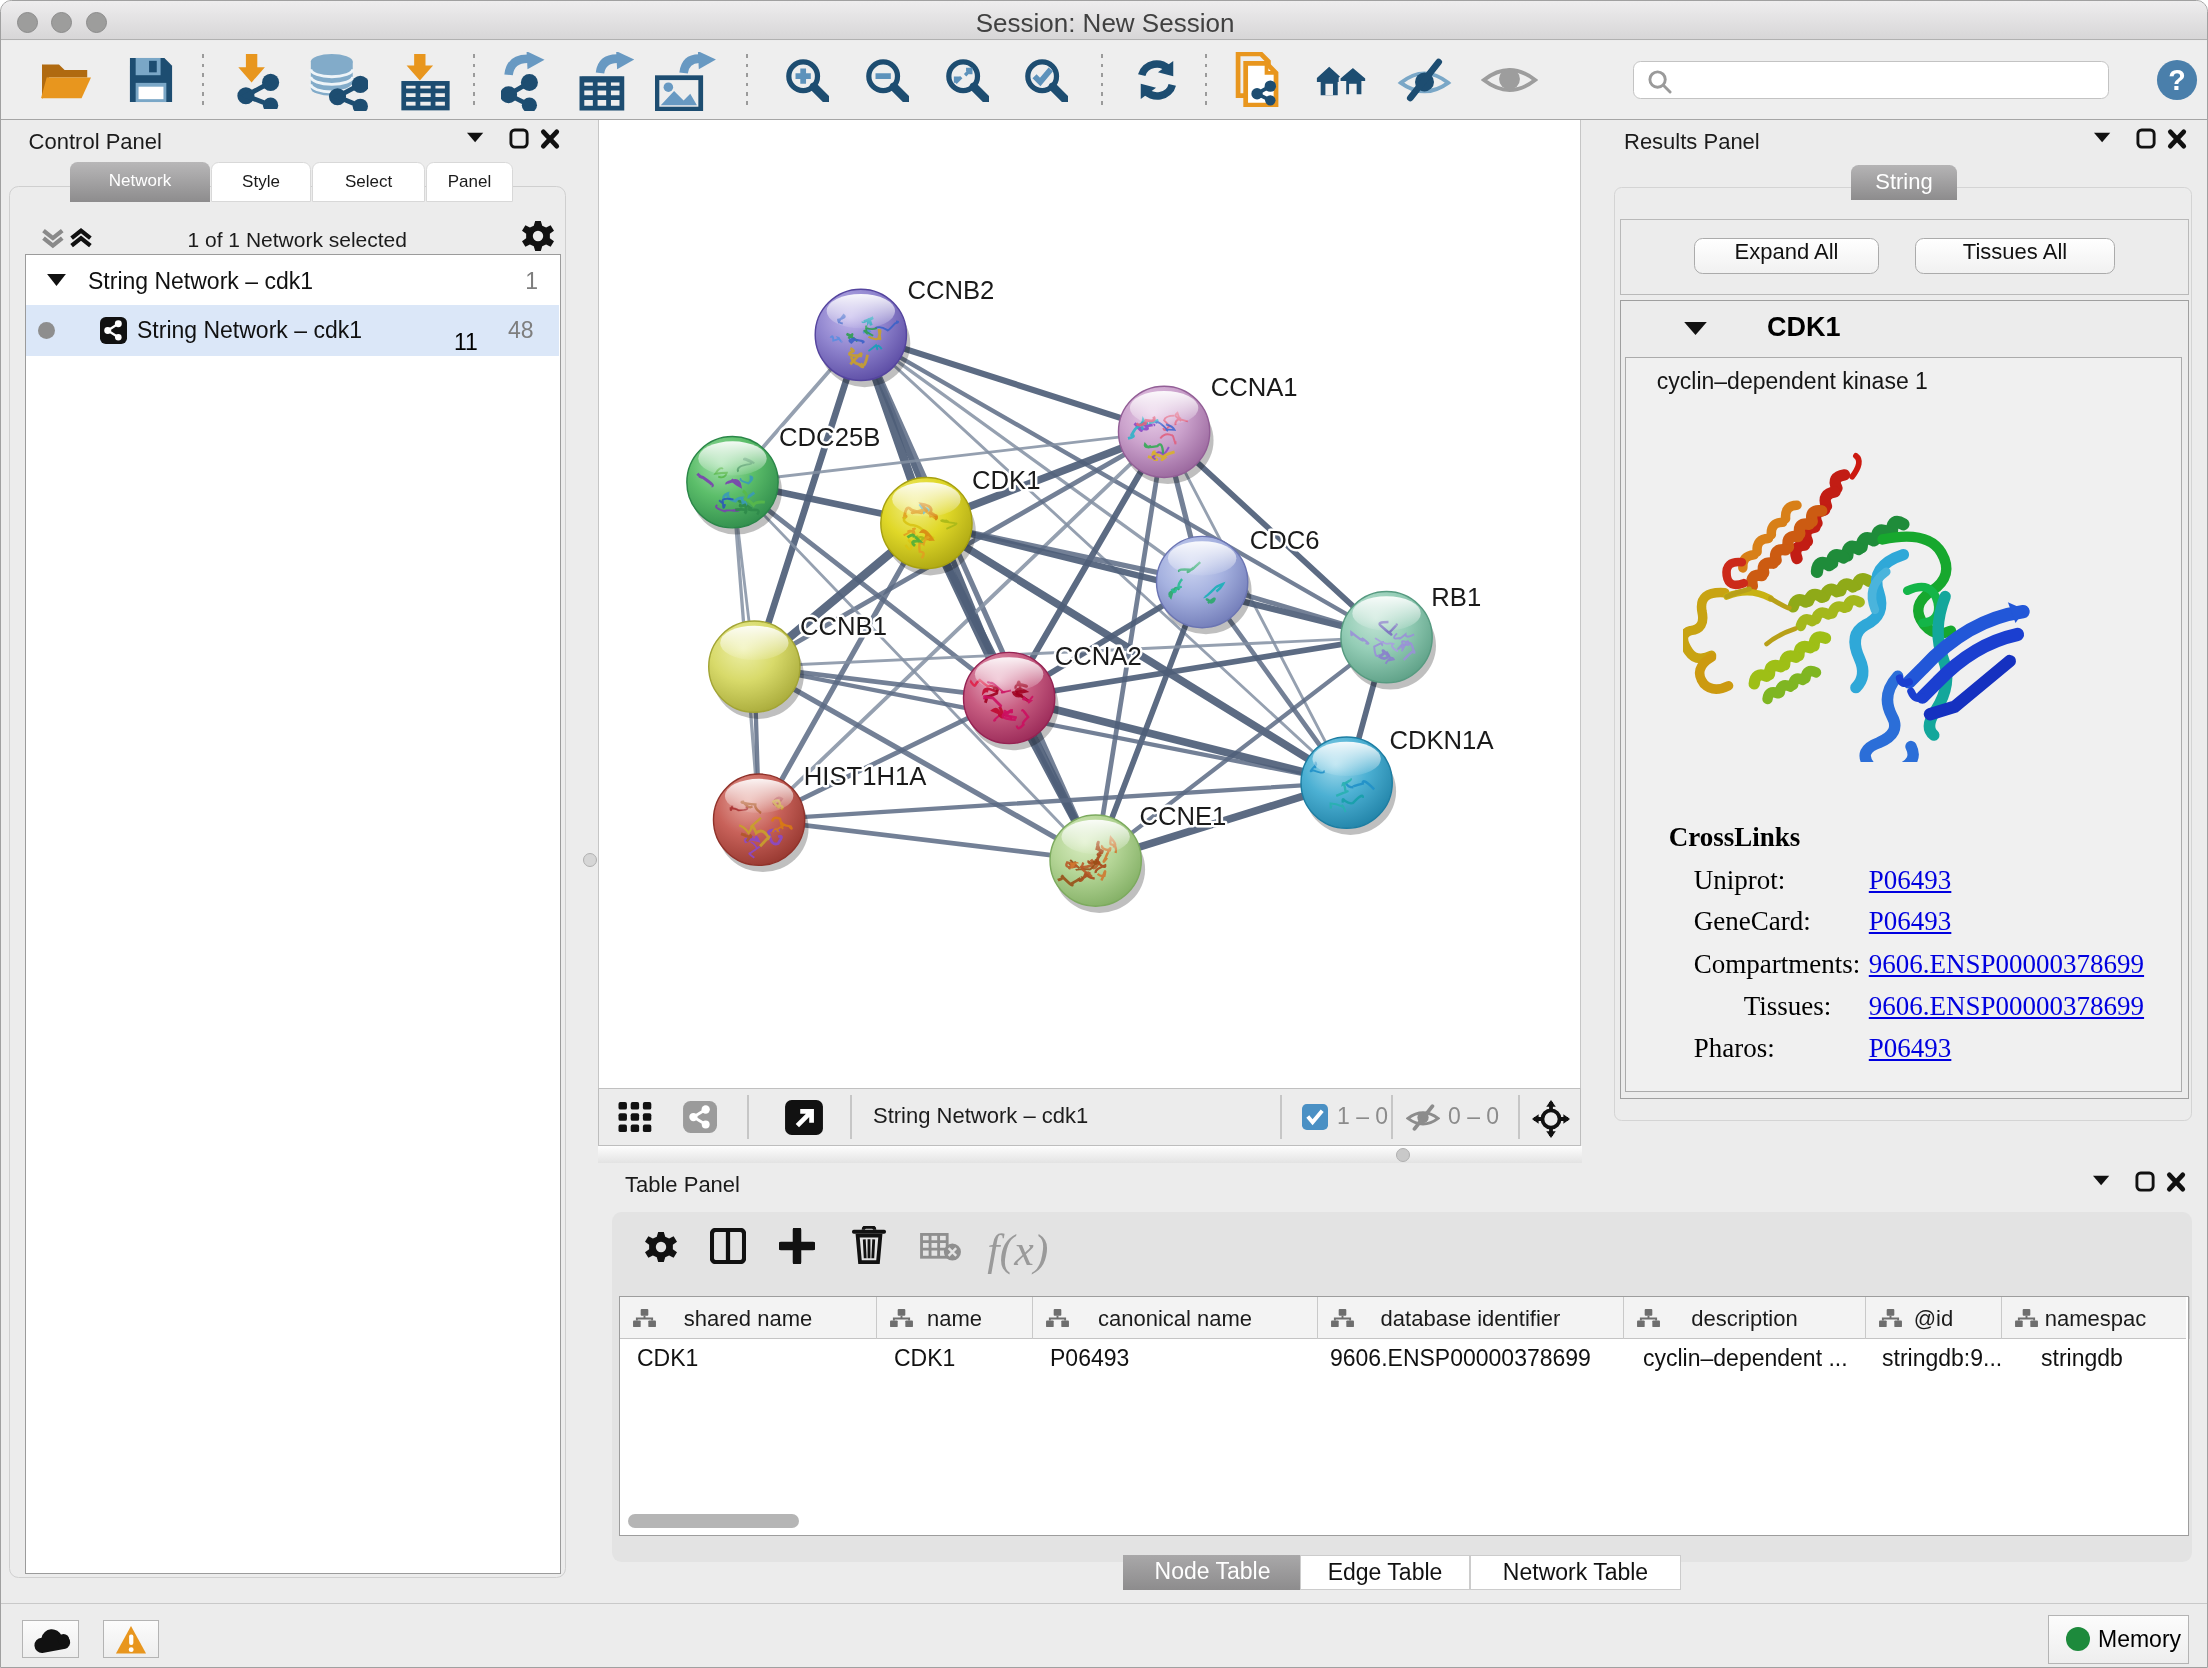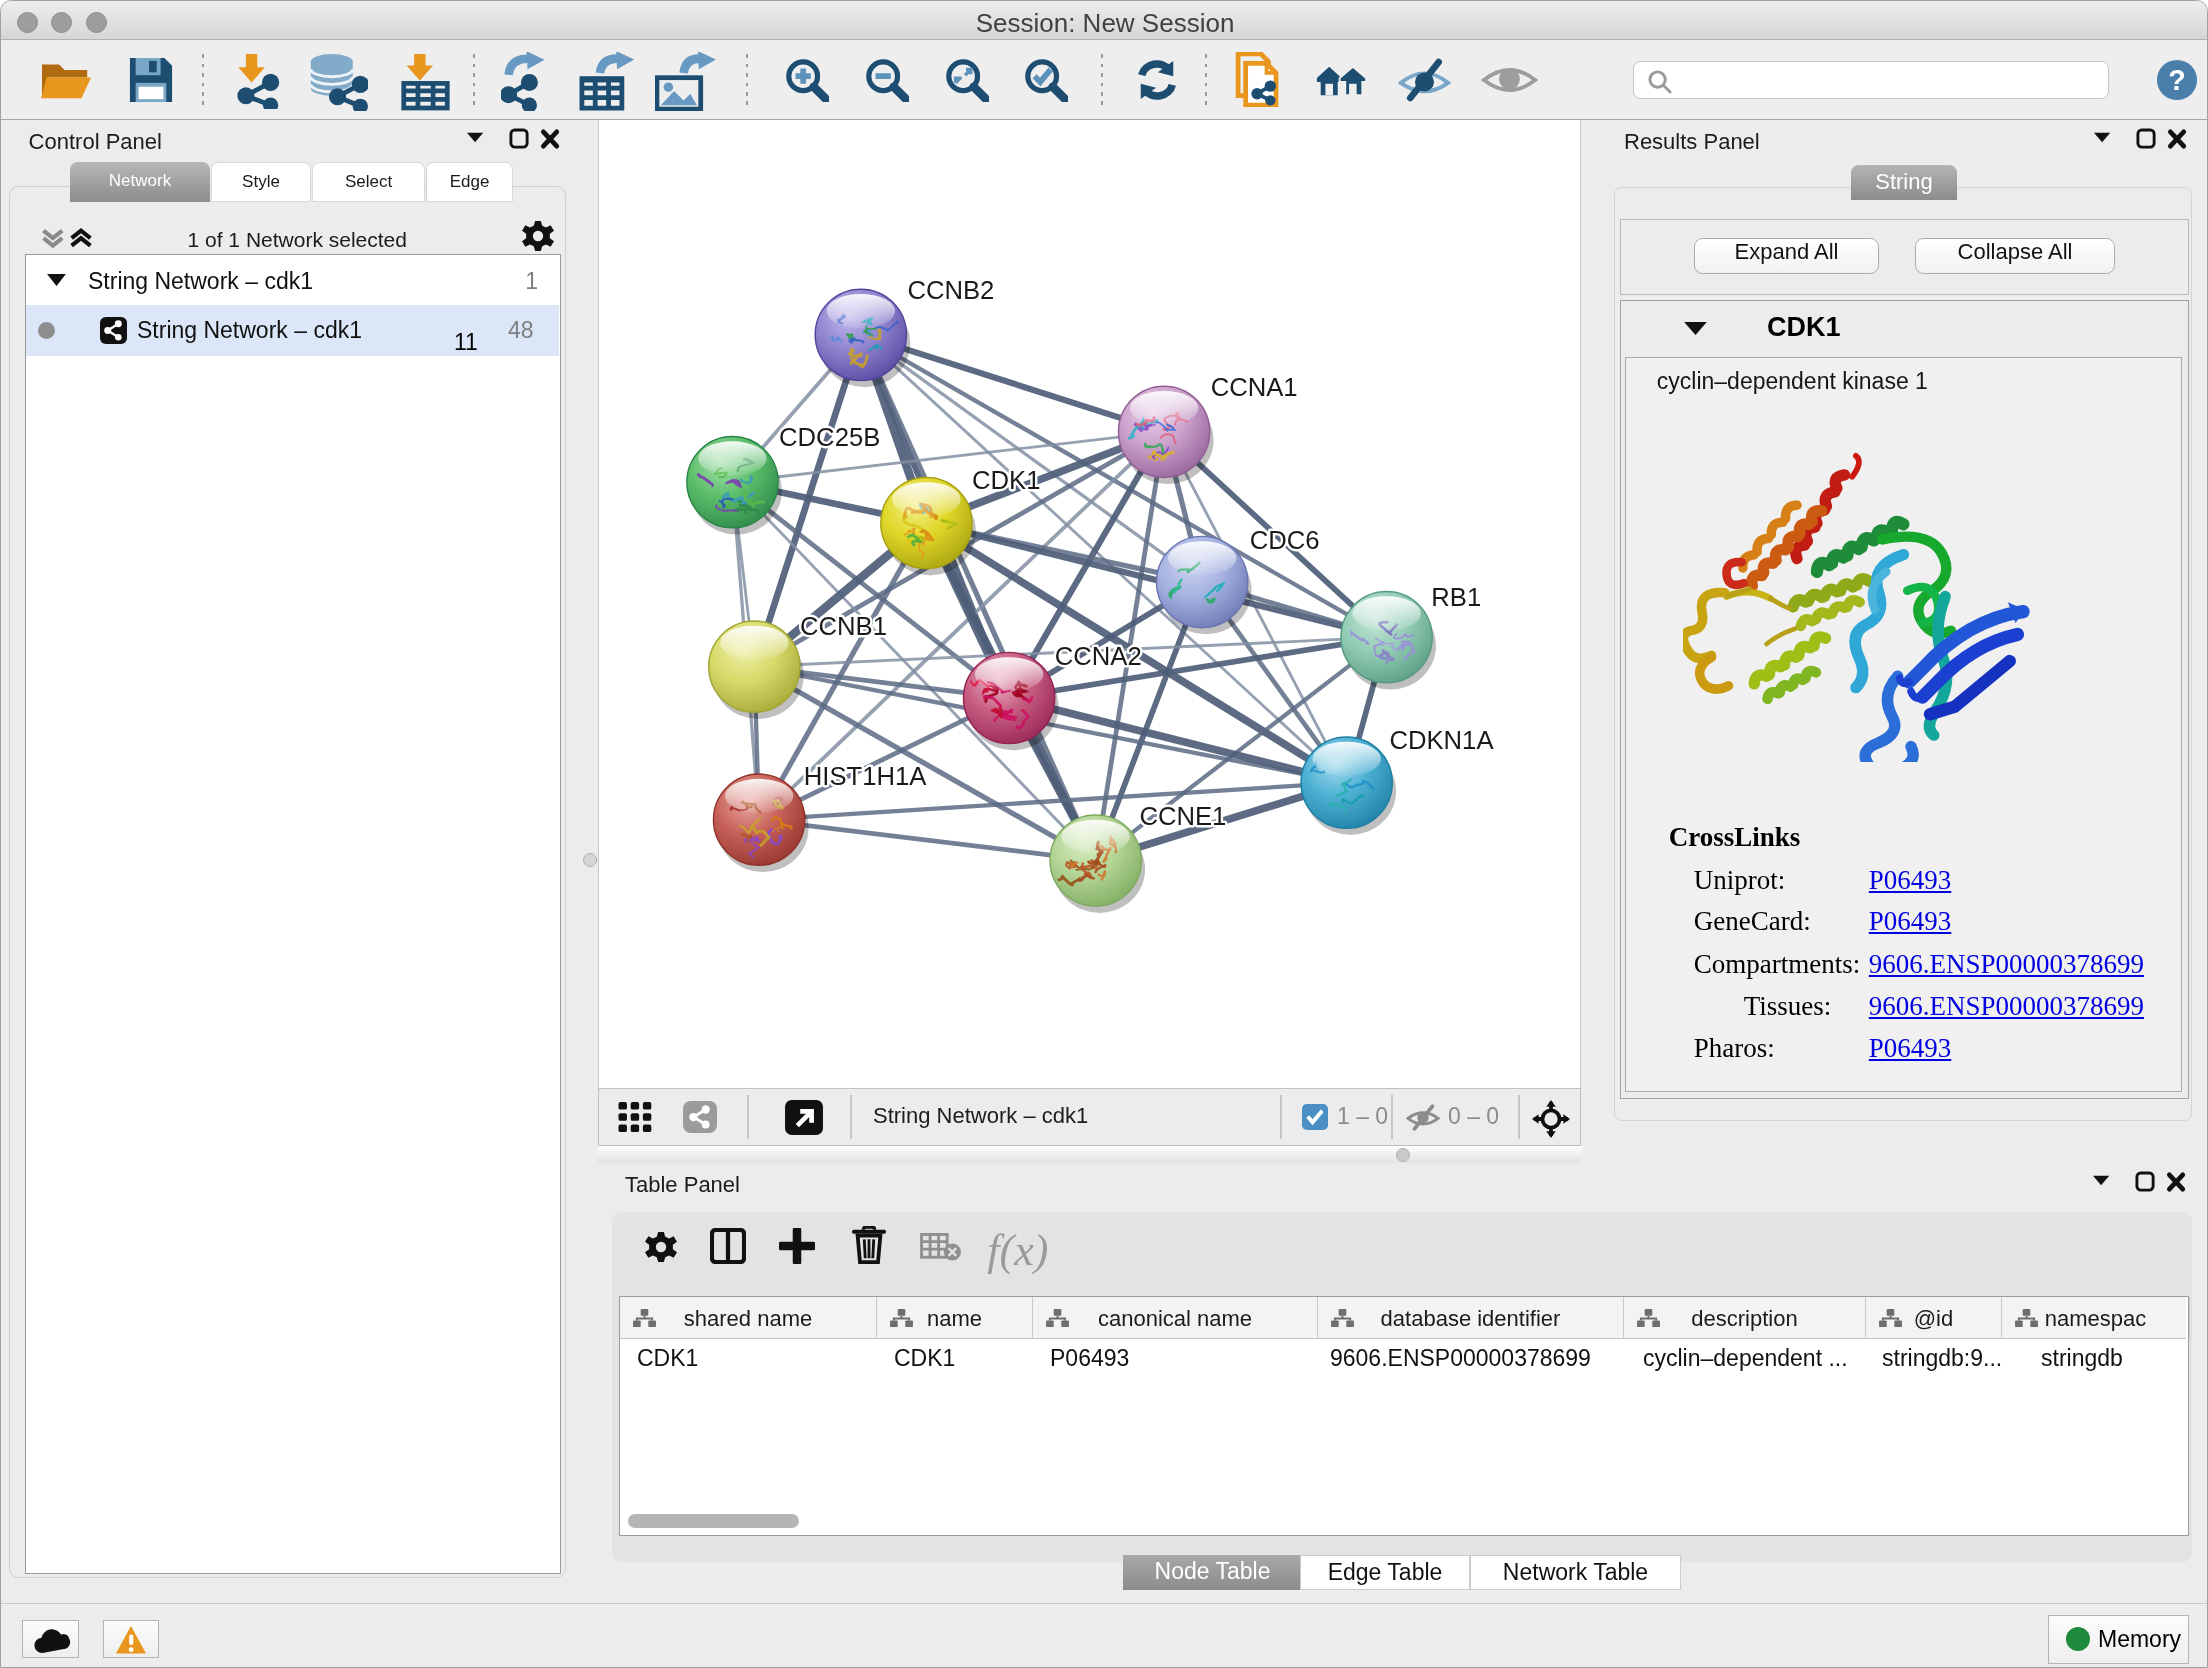--- a/index.html
+++ b/index.html
@@ -198,21 +198,21 @@
 <svg style="position:absolute;left:466px;top:7.6px;" width="105" height="23" viewBox="0 0 110 24">
 <path d="M0 5 L17 5 L8.5 15 Z" fill="#111111"></path>
 <rect x="46" y="2" width="17" height="18" rx="4" fill="none" stroke="#111111" stroke-width="3"></rect>
 <path d="M80 4 L94 19 M94 4 L80 19" stroke="#111111" stroke-width="5" stroke-linecap="round"></path>
 </svg>
       </div>
     <div id="cp-round"></div>
     <div class="tab tabsel" style="left:69px; width:140px;">Network</div>
     <div class="tab" style="left:210px; width:100px;">Style</div>
     <div class="tab" style="left:311px; width:113px;">Select</div>
-    <div class="tab" style="left:425px; width:87px;">Edge</div>
+    <div class="tab" style="left:425px; width:87px;">Panel</div>
     <div id="cp-sub">
 
 <svg style="position:absolute;left:29.5px;top:12.4px;" width="67" height="30" viewBox="0 0 70 32">
 <g fill="none" stroke="#8a8a8a" stroke-width="4.5">
             <path d="M3 6 L13 14 L23 6 M3 14 L13 22 L23 14"></path>
           </g>
 <g fill="none" stroke="#111111" stroke-width="4.5">
             <path d="M33 14 L43 6 L53 14 M33 22 L43 14 L53 22"></path>
           </g>
 </svg>
@@ -635,21 +635,21 @@
 <svg style="position:absolute;left:512px;top:7.6px;" width="105" height="23" viewBox="0 0 110 24">
 <path d="M0 5 L17 5 L8.5 15 Z" fill="#111111"></path>
 <rect x="46" y="2" width="17" height="18" rx="4" fill="none" stroke="#111111" stroke-width="3"></rect>
 <path d="M80 4 L94 19 M94 4 L80 19" stroke="#111111" stroke-width="5" stroke-linecap="round"></path>
 </svg>
       </div>
     <div id="rp-round"></div>
     <div id="stringtab">String</div>
     <div id="rp-box1" style="position:absolute;left:38px;top:99px;width:569px;height:76px;border:1.9px solid #b9b9b9;background:#ececec;">
       <div class="rbtn" style="left:73px;top:18px;width:185px;">Expand All</div>
-      <div class="rbtn" style="left:294px;top:18px;width:200px;">Collapse All</div>
+      <div class="rbtn" style="left:294px;top:18px;width:200px;">Tissues All</div>
     </div>
     <div id="rp-box2" style="position:absolute;left:38px;top:180px;width:569px;height:799px;border:1.9px solid #9f9f9f;background:#ececec;">
       <div id="cdk1-head" style="position:absolute;left:0;top:0;width:565px;height:56px;">
         <svg style="position:absolute;left:62px;top:19px;" width="25" height="17" viewBox="0 0 26 18">
             <path d="M1 2 L25 2 L13 16 Z" fill="#111"></path>
           </svg>
         <div style="position:absolute;left:146px;top:11.4px;font-size:27px;font-weight:bold;color:#000;">CDK1</div>
       </div>
       <div id="cdk1-body" style="position:absolute;left:3.8px;top:56px;width:557px;height:735px;background:#f0f0f0;border:1.9px solid #ababab;">
         <div style="position:absolute;left:31px;top:9.5px;font-size:23px;color:#161616;">cyclin–dependent kinase 1</div>

